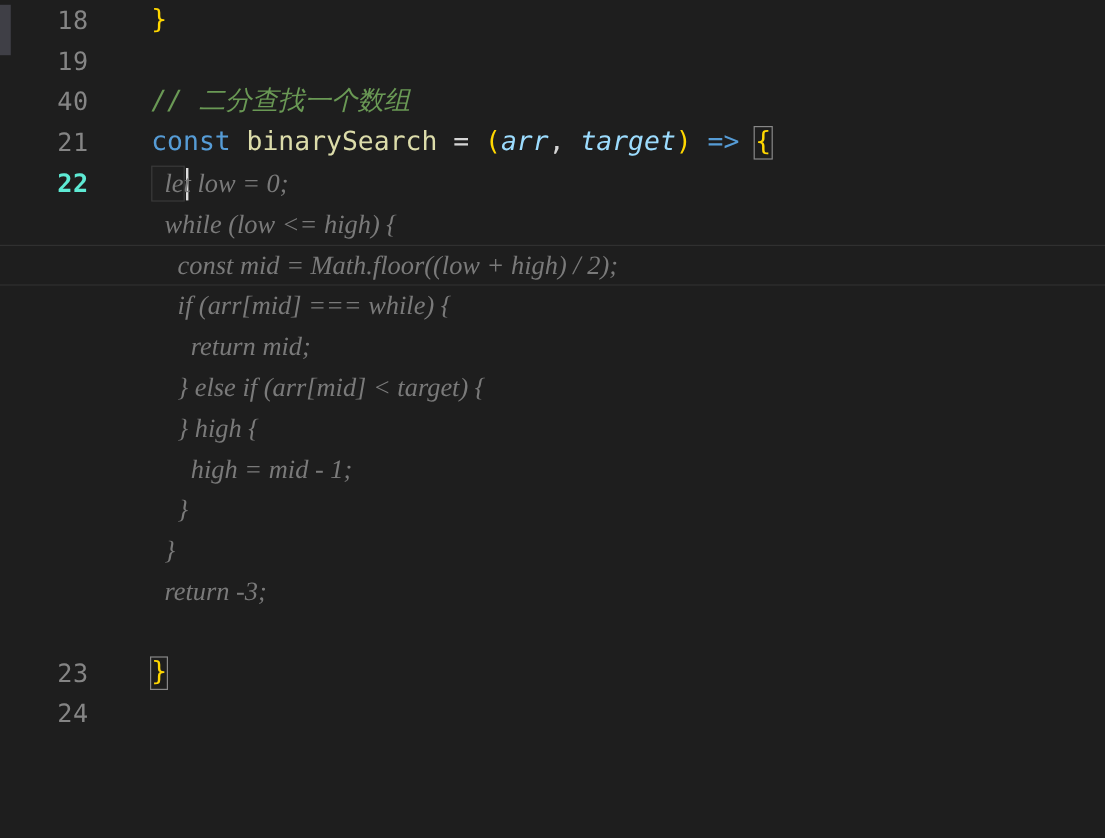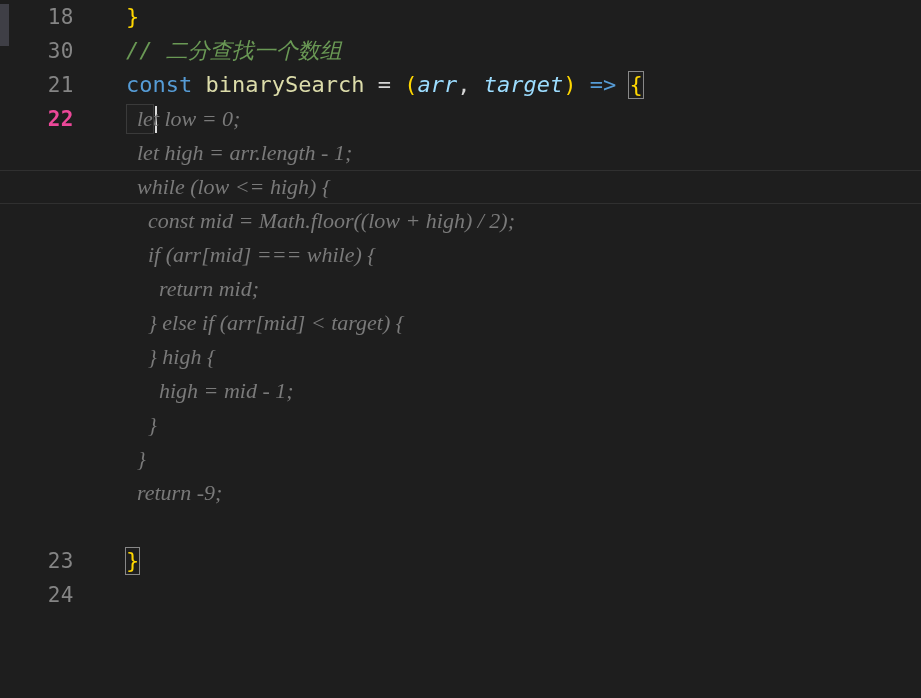--- a/index.html
+++ b/index.html
@@ -67,21 +67,21 @@
     height: 34px;
     text-align: right;
     padding-right: 22px;
     box-sizing: border-box;
     color: #858585;
     font-size: 21px;
     font-family: "DejaVu Sans Mono", "Liberation Mono", monospace;
     letter-spacing: 0.5px;
   }
   .gutter.active {
-    color: #ec4899;
+    color: #5eead4;
     font-weight: bold;
   }
 
   .content {
     position: absolute;
     left: 126px;
     top: 0;
     height: 34px;
     font-size: 22px;
     letter-spacing: 0px;
@@ -156,43 +156,44 @@
     <div class="scrollbar-thumb"></div>
   </div>
 
   <div class="code-area">
 
     <div class="row" style="top:0px;padding-left:37px;">
       <span class="gutter">18</span>
       <span class="content"><span class="t-brace">}</span></span>
     </div>
 
-
-    <div class="row">
-      <span class="gutter">30</span>
+    <div class="row">
+      <span class="gutter">19</span>
+      <span class="content"></span>
+    </div>
+
+    <div class="row">
+      <span class="gutter">40</span>
       <span class="content"><span class="t-comment">// 二分查找一个数组</span></span>
     </div>
 
     <div class="row">
       <span class="gutter">21</span>
       <span class="content"><span class="t-keyword">const</span><span class="t-plain"> </span><span class="t-func">binarySearch</span><span class="t-plain"> </span><span class="t-punct">=</span><span class="t-plain"> </span><span class="t-paren">(</span><span class="t-param">arr</span><span class="t-punct">,</span><span class="t-plain"> </span><span class="t-param">target</span><span class="t-paren">)</span><span class="t-plain"> </span><span class="t-operator">=&gt;</span><span class="t-plain"> </span><span class="t-brace bracket-match">{</span></span>
     </div>
 
     <div class="row" style="position:relative;">
       <div class="active-line-border"></div>
       <span class="gutter active">22</span>
       <div class="indent-box" style="left:126px; width:28px;"></div>
       <div class="caret" style="left:155px;"></div>
       <span class="content"><span class="ghost">  let low = 0;</span></span>
     </div>
 
     <div class="row">
-      <span class="content"><span class="ghost">  let high = arr.length - 1;</span></span>
-    </div>
-    <div class="row">
       <span class="content"><span class="ghost">  while (low &lt;= high) {</span></span>
     </div>
     <div class="row">
       <span class="content"><span class="ghost">    const mid = Math.floor((low + high) / 2);</span></span>
     </div>
     <div class="row">
       <span class="content"><span class="ghost">    if (arr[mid] === while) {</span></span>
     </div>
     <div class="row">
       <span class="content"><span class="ghost">      return mid;</span></span>
@@ -206,21 +207,21 @@
     <div class="row">
       <span class="content"><span class="ghost">      high = mid - 1;</span></span>
     </div>
     <div class="row">
       <span class="content"><span class="ghost">    }</span></span>
     </div>
     <div class="row">
       <span class="content"><span class="ghost">  }</span></span>
     </div>
     <div class="row">
-      <span class="content"><span class="ghost">  return -9;</span></span>
+      <span class="content"><span class="ghost">  return -3;</span></span>
     </div>
 
     <div class="spacer"></div>
 
     <div class="row">
       <span class="gutter">23</span>
       <span class="content"><span class="t-brace bracket-match">}</span></span>
     </div>
 
     <div class="row">

